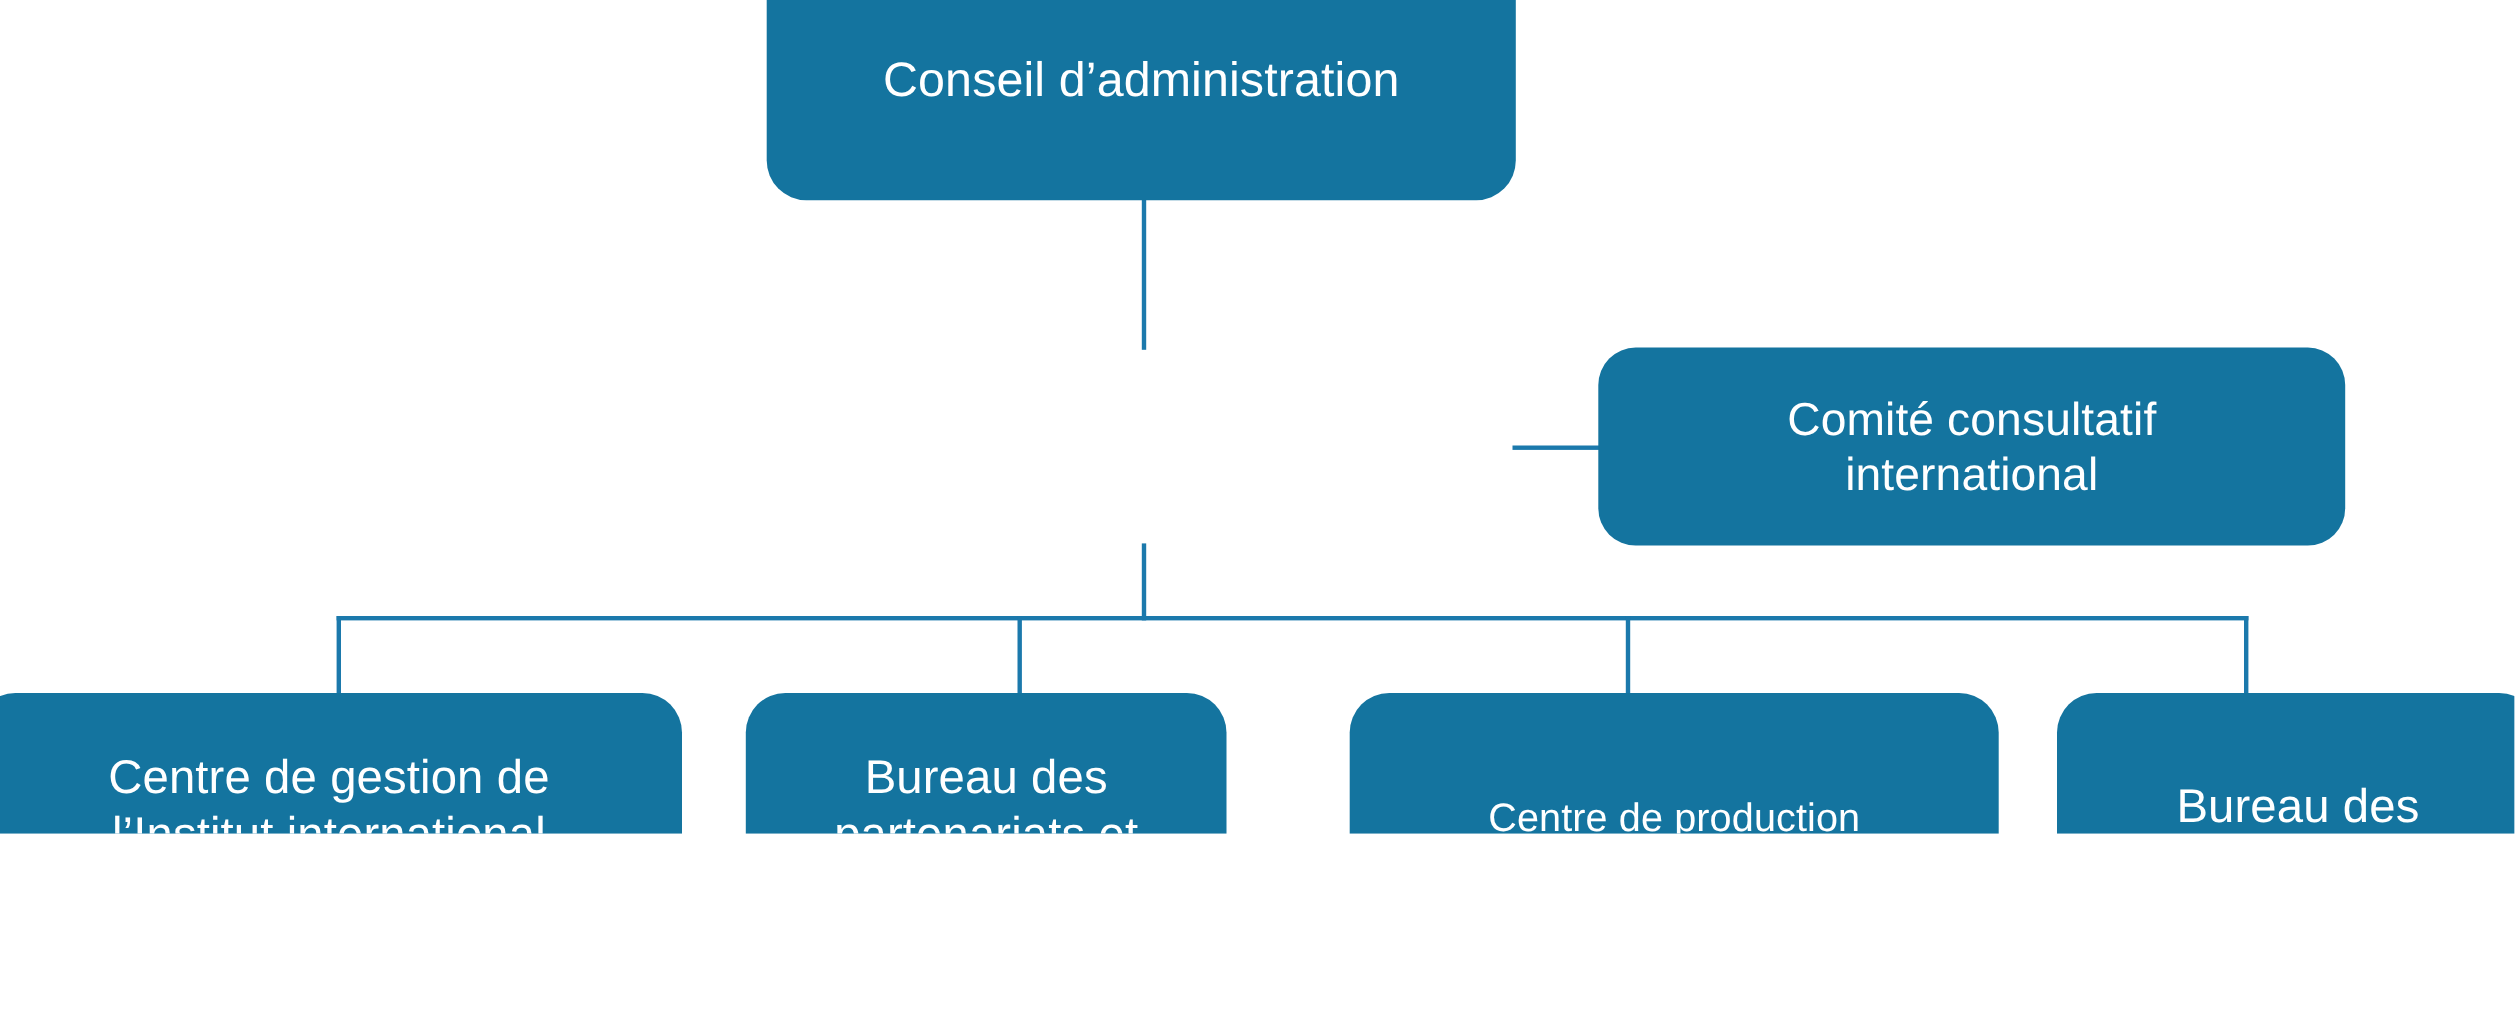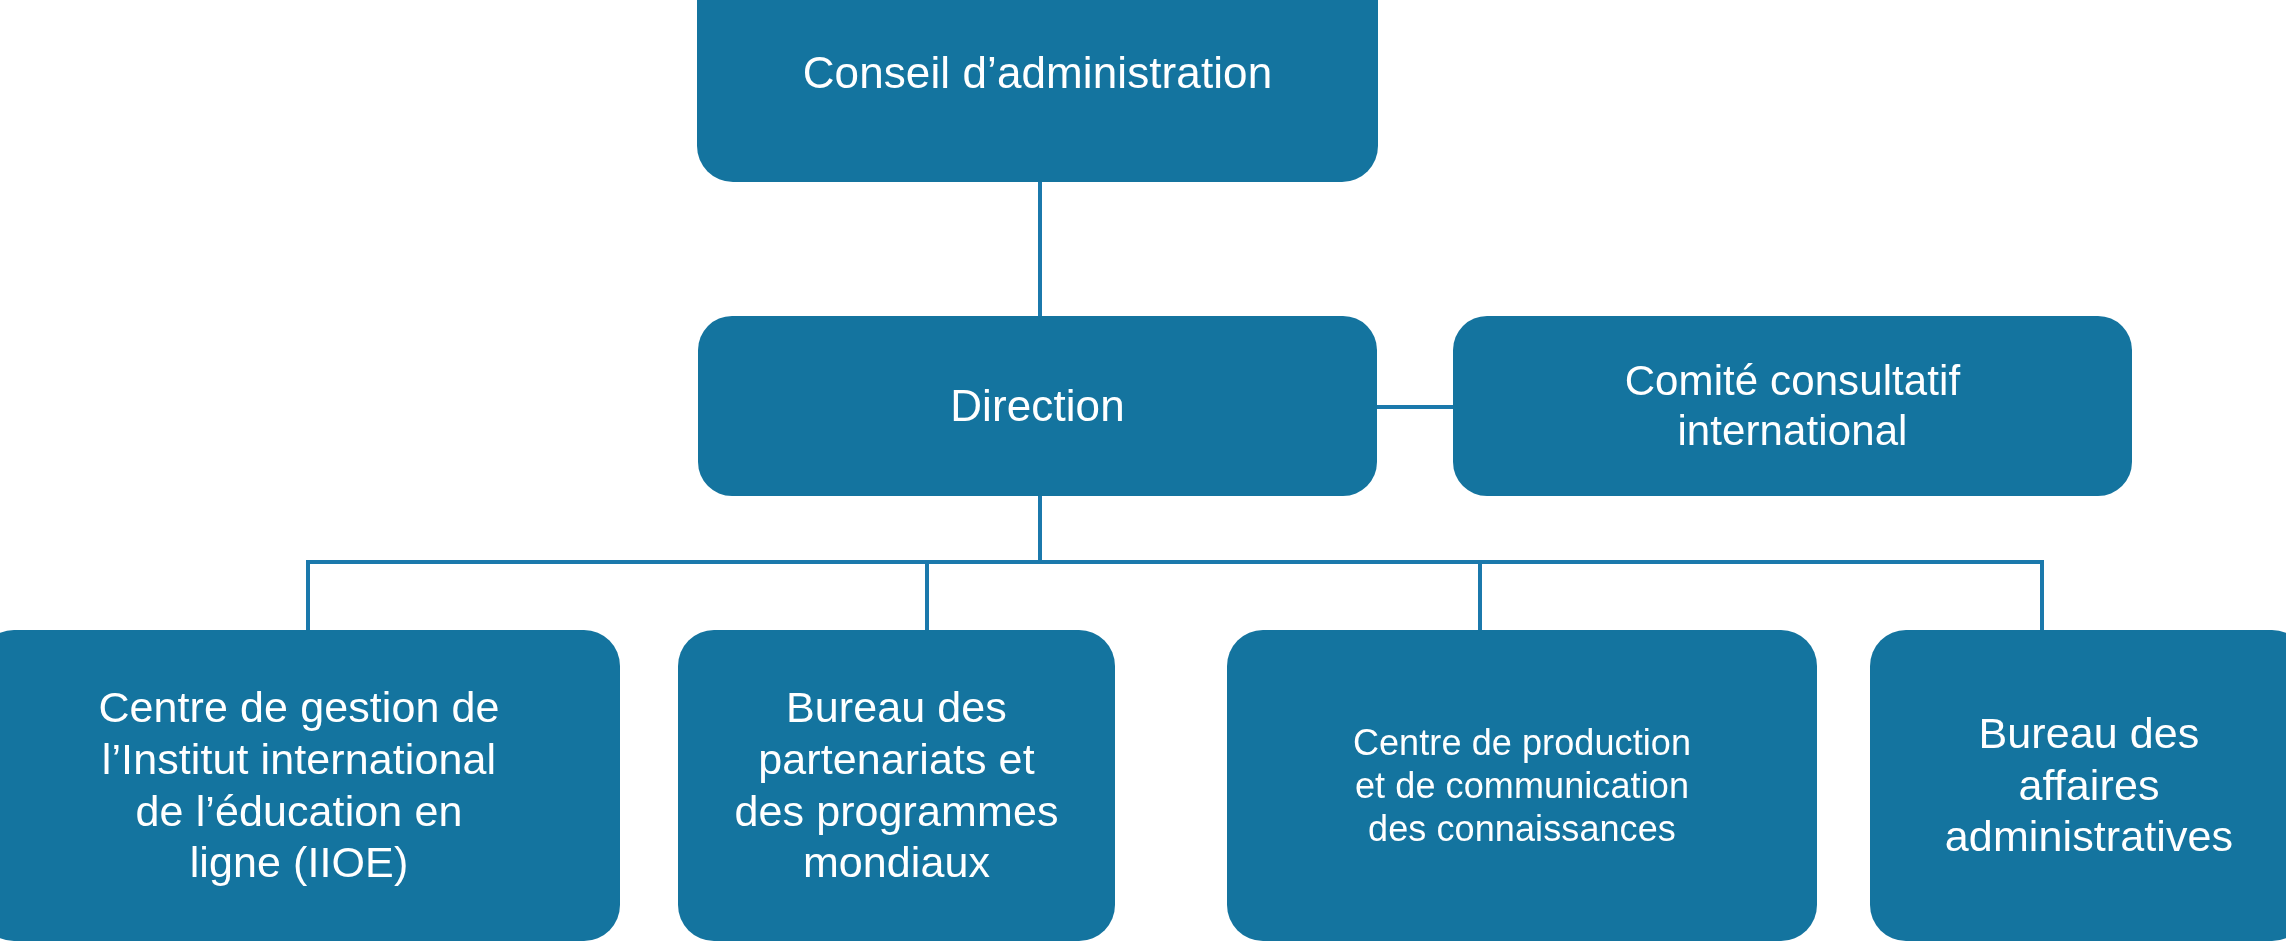--- a/index.html
+++ b/index.html
@@ -7,21 +7,21 @@
     margin: 0;
     padding: 0;
     background: #ffffff;
   }
   body {
     font-family: "Liberation Sans", sans-serif;
   }
   #canvas {
     position: relative;
     width: 2286px;
-    height: 941px;
+    height: 758px;
     background: #ffffff;
     overflow: hidden;
   }
   .node {
     position: absolute;
     background: var(--node-bg, #14749f);
     border-radius: 34px;
     color: #ffffff;
     display: flex;
     align-items: center;
@@ -105,23 +105,20 @@
   <div class="conn conn-h c-bus"></div>
   <div class="conn conn-v c-drop-0"></div>
   <div class="conn conn-v c-drop-1"></div>
   <div class="conn conn-v c-drop-2"></div>
   <div class="conn conn-v c-drop-3"></div>
 
   <div class="node n-board" style="color: rgb(255, 255, 255);">
     <span class="node-label">Conseil d’administration</span>
   </div>
 
-  <div class="node n-direction" style="color: rgb(255, 255, 255);">
-    <span class="node-label">Direction</span>
-  </div>
 
   <div class="node n-advisory" style="color: rgb(255, 255, 255);">
     <span class="node-label">Comité consultatif
 international</span>
   </div>
 
   <div class="node n-unit-0" style="color: rgb(255, 255, 255);">
     <span class="node-label">Centre de gestion de
 l’Institut international
 de l’éducation en

